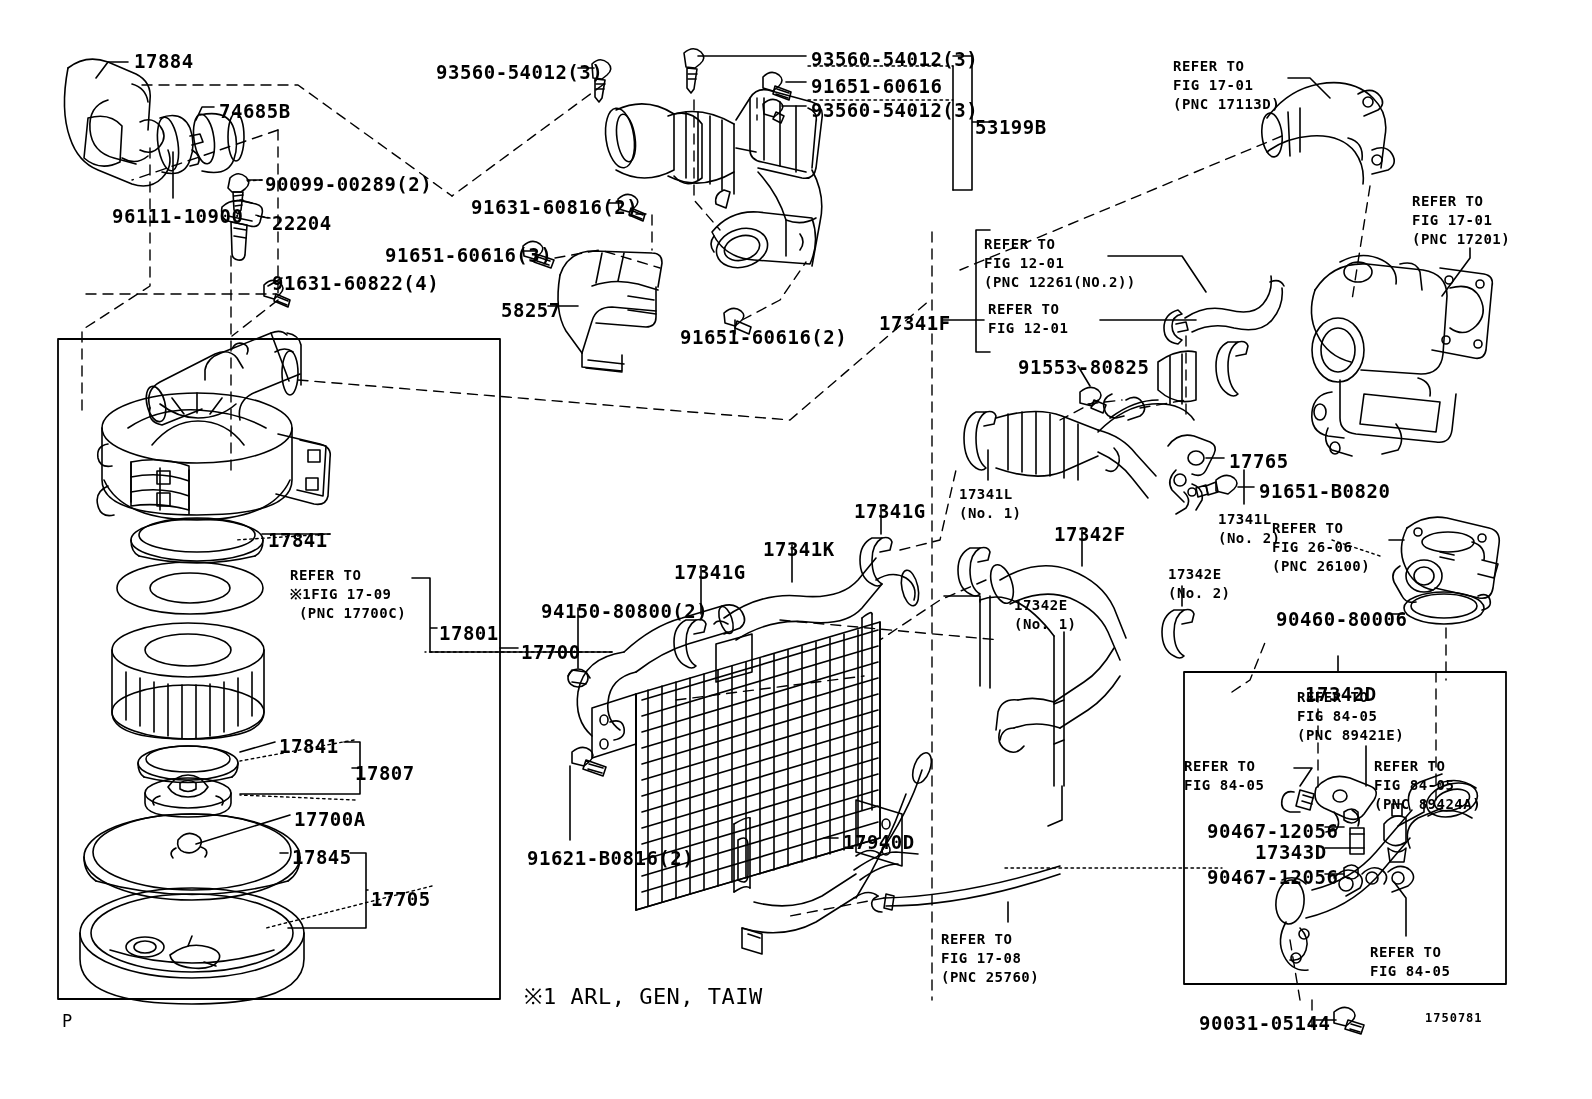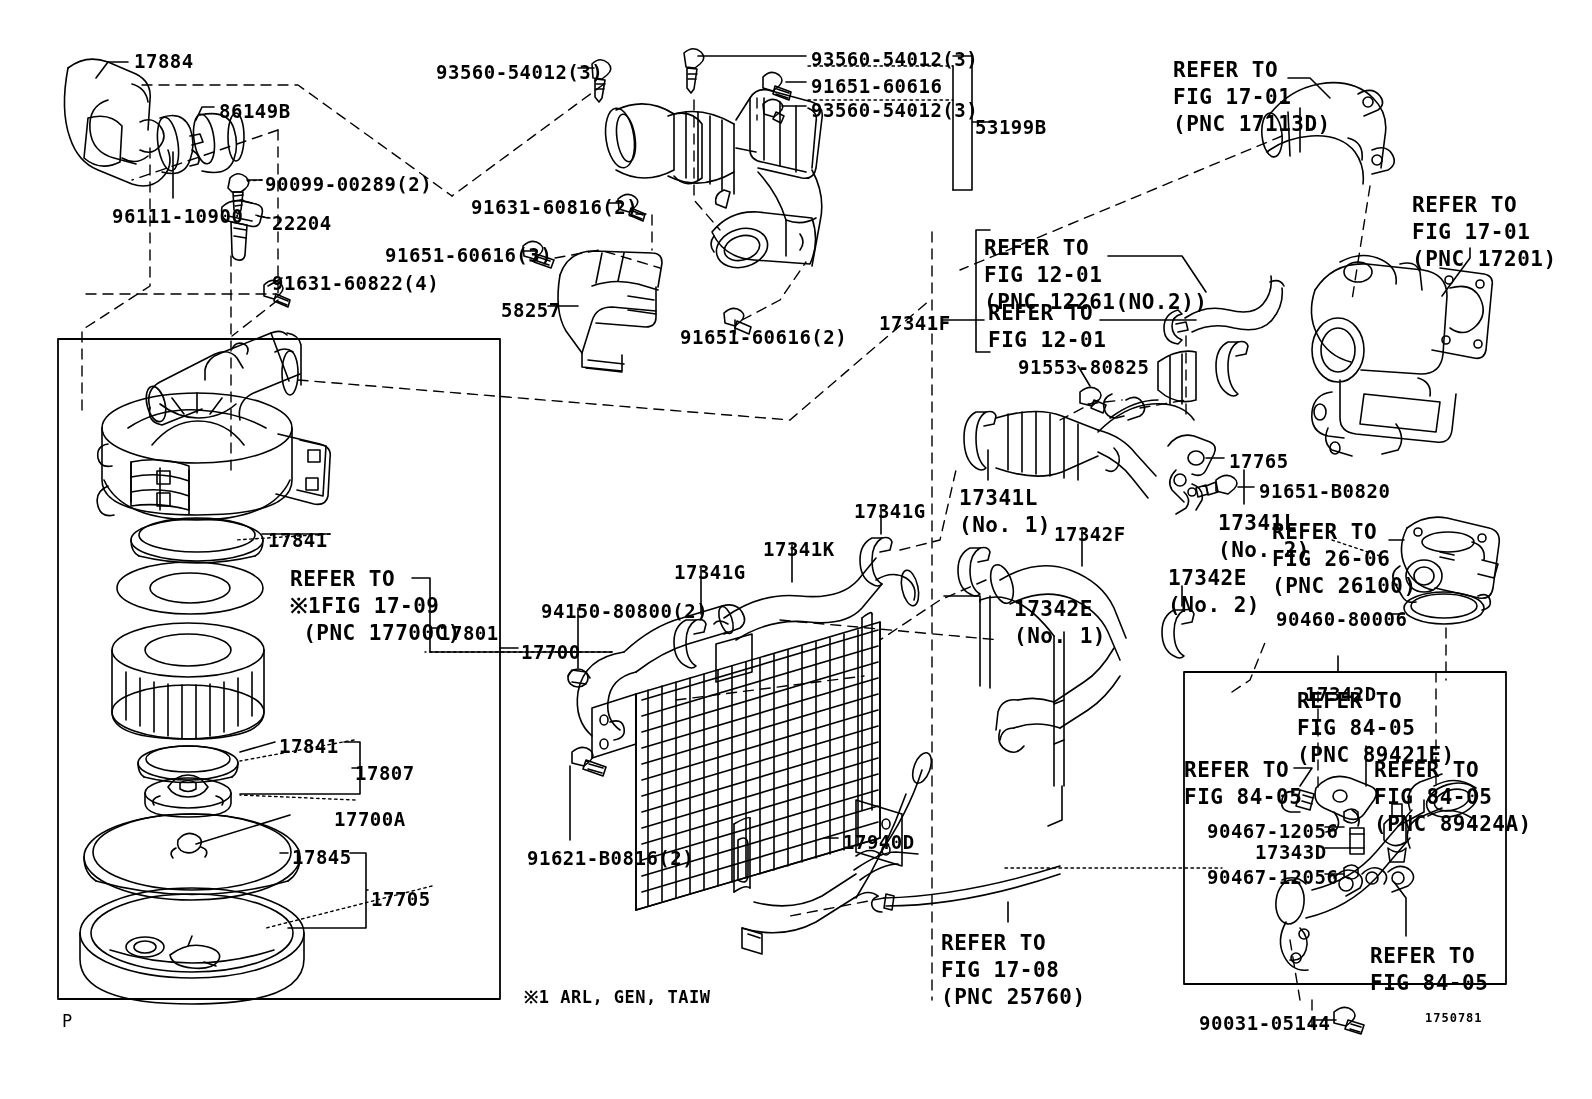--- a/index.html
+++ b/index.html
@@ -26,23 +26,23 @@
   .lbl {
     position: absolute;
     font-family: "DejaVu Sans Mono", "Liberation Mono", monospace;
     font-weight: bold;
     font-size: 19px;
     letter-spacing: 0.5px;
     white-space: pre;
     line-height: 22px;
     color: #000;
   }
-  .lbl.ref { font-size: 21px; line-height: 27px; }
+  .lbl.ref { font-size: 14px; line-height: 19px; }
   .lbl.fig { font-size: 12px; letter-spacing: 1px; font-weight: bold; }
-  .lbl.foot { font-size: 17px; font-weight: bold; }
+  .lbl.foot { font-size: 22px; font-weight: normal; }
   .lbl.pmark { font-size: 17px; font-weight: normal; }
   .multiline { white-space: pre; }
 </style>
 </head>
 <body>
 
 <div id="sheet">
 
   <svg id="artwork" viewBox="0 0 1592 1099">
     <g fill="none" stroke="#000" stroke-width="1.6" stroke-linecap="round" stroke-linejoin="round">
@@ -704,21 +704,21 @@
 
         <path d="M1406 936 L1406 898 L1394 882"></path>
 
         <path d="M1316 1020 L1336 1020"></path>
       </g>
     </g>
   </svg>
 
   <div id="label-layer">
       <div class="lbl" style="left: 134px; top: 50px;">17884</div>
-      <div class="lbl" style="left: 219px; top: 100px;">86149B</div>
+      <div class="lbl" style="left: 219px; top: 100px;">74685B</div>
       <div class="lbl" style="left: 265px; top: 173px;">90099-00289(2)</div>
       <div class="lbl" style="left: 112px; top: 205px;">96111-10900</div>
       <div class="lbl" style="left: 272px; top: 212px;">22204</div>
       <div class="lbl" style="left: 272px; top: 272px;">91631-60822(4)</div>
       <div class="lbl" style="left: 436px; top: 61px;">93560-54012(3)</div>
       <div class="lbl" style="left: 811px; top: 48px;">93560-54012(3)</div>
       <div class="lbl" style="left: 811px; top: 75px;">91651-60616</div>
       <div class="lbl" style="left: 811px; top: 99px;">93560-54012(3)</div>
       <div class="lbl" style="left: 975px; top: 116px;">53199B</div>
       <div class="lbl" style="left: 471px; top: 196px;">91631-60816(2)</div>
@@ -759,21 +759,21 @@
       <div class="lbl" style="left: 1276px; top: 608px;">90460-80006</div>
       <div class="lbl" style="left: 1305px; top: 647px; margin-top: 36px;">17342D</div>
       <div class="lbl" style="left: 268px; top: 529px;">17841</div>
       <div class="lbl ref multiline" style="left: 290px; top: 566px;">REFER TO
 ※1FIG 17-09
  (PNC 17700C)</div>
       <div class="lbl" style="left: 439px; top: 622px;">17801</div>
       <div class="lbl" style="left: 521px; top: 641px;">17700</div>
       <div class="lbl" style="left: 279px; top: 735px;">17841</div>
       <div class="lbl" style="left: 355px; top: 762px;">17807</div>
-      <div class="lbl" style="left: 294px; top: 808px; margin-left: 40px;">17700A</div>
+      <div class="lbl" style="left: 294px; top: 808px;">17700A</div>
       <div class="lbl" style="left: 292px; top: 846px;">17845</div>
       <div class="lbl" style="left: 371px; top: 888px;">17705</div>
       <div class="lbl" style="left: 527px; top: 847px;">91621-B0816(2)</div>
       <div class="lbl" style="left: 843px; top: 831px;">17940D</div>
       <div class="lbl ref multiline" style="left: 941px; top: 930px;">REFER TO
 FIG 17-08
 (PNC 25760)</div>
       <div class="lbl ref multiline" style="left: 1297px; top: 688px;">REFER TO
 FIG 84-05
 (PNC 89421E)</div>

